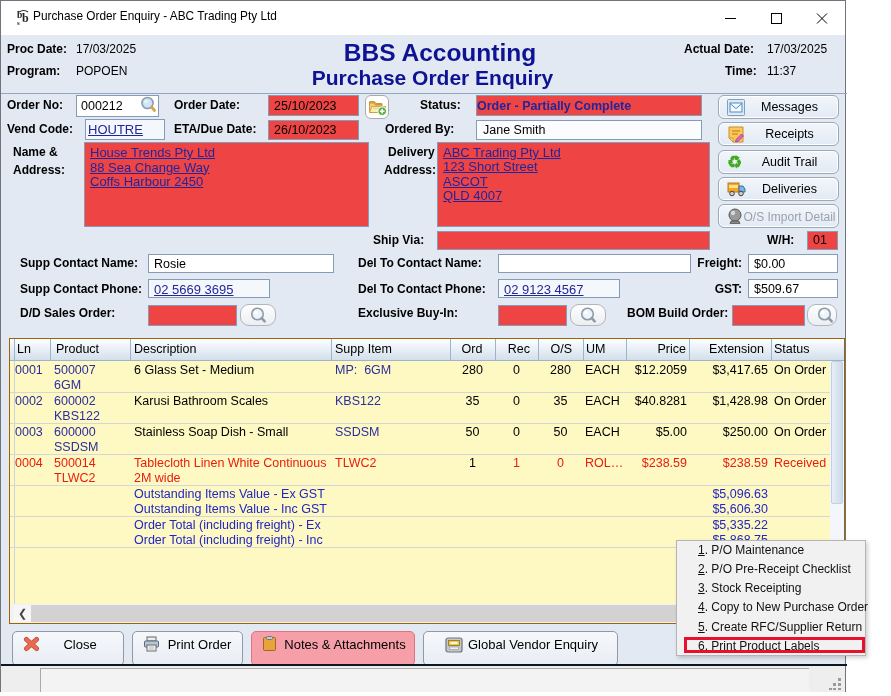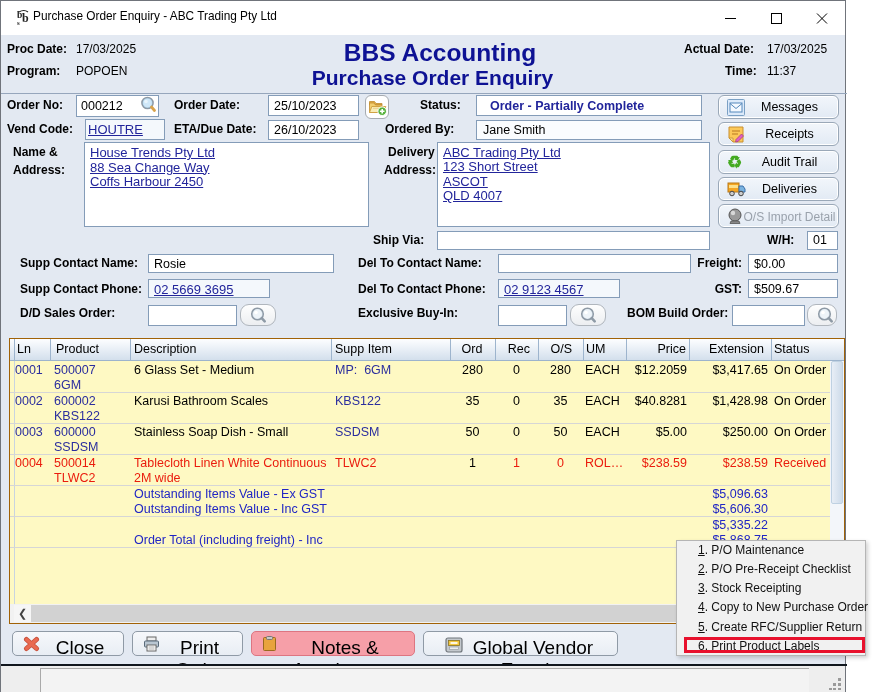--- a/index.html
+++ b/index.html
@@ -5,26 +5,26 @@
 * { margin:0; padding:0; box-sizing:border-box; }
 html,body { width:891px; height:696px; background:#fff; font-family:"Liberation Sans", sans-serif; overflow:hidden; }
 #stage { position:relative; width:891px; height:696px; background:#fff; }
 #win { position:absolute; left:0; top:0; width:846px; height:692px; border:1px solid #70747b; background:#e3e9f2; }
 #titlebar { position:absolute; left:0; top:0; width:100%; height:34px; background:#fff; }
 #title-text { position:absolute; left:32px; top:7px; font-size:13px; color:#000; transform:scaleX(0.91); transform-origin:left top; white-space:nowrap; }
 .winbtn { position:absolute; top:0; width:46px; height:37px; }
 .lbl { position:absolute; font-weight:bold; font-size:12px; color:#000; white-space:nowrap; }
 .val { position:absolute; font-size:12px; color:#000; white-space:nowrap; }
 .fld { position:absolute; border:1px solid #849cb8; background:#fff; font-size:12.5px; white-space:nowrap; overflow:hidden; }
-.fld-ro { background:#ffffff; }
+.fld-ro { background:#ef4444; }
 .link { color:#22259b; text-decoration:underline; }
 .sidebtn { position:absolute; left:717px; width:121px; height:24px; border:1px solid #9aa8b8; border-radius:6px; background:linear-gradient(#f2f6fb,#e2eaf4); box-shadow:0 0 0 1px #fff inset; font-size:13px; color:#000; }
 .sidebtn .ic { position:absolute; left:8px; top:3px; }
 .sidebtn .tx { position:absolute; left:24px; right:2px; top:4px; text-align:center; font-size:12.5px; white-space:nowrap; }
-.botbtn { position:absolute; top:630px; height:25px; border:1px solid #8f9aa6; border-radius:5px; background:linear-gradient(#f6f8fb,#e8edf4); font-size:19px; }
+.botbtn { position:absolute; top:630px; height:35px; border:1px solid #8f9aa6; border-radius:5px; background:linear-gradient(#f6f8fb,#e8edf4); font-size:13px; }
 .botbtn .ic { position:absolute; left:10px; top:4px; }
 .botbtn .tx { position:absolute; left:28px; right:4px; top:5px; text-align:center; }
 .mag { display:block; }
 .hc { position:absolute; top:3px; white-space:nowrap; }
 .hv { position:absolute; top:0; width:1px; height:21px; background:#9db4cd; }
 .sep { position:absolute; height:1px; background:#d6d6d6; }
 .cell { position:absolute; white-space:nowrap; }
 .ctr { text-align:center; }
 .rgt { text-align:right; }
 .red { color:#ea1c0d; }
@@ -84,21 +84,21 @@
       <svg style="position:absolute;left:2px;top:3px" width="20" height="18" viewBox="0 0 20 18">
             <path d="M1.5 2.5 L6.5 2.5 L8 4.5 L14 4.5 L14 6 L1.5 6 Z" fill="#e2ae45" stroke="#c08c30" stroke-width="0.8"></path>
             <path d="M1.5 13.5 L1.5 4 L6 4 L7.5 6 L14 6 L14 13.5 Z" fill="#f3cf70" stroke="#c08c30" stroke-width="0.8"></path>
             <path d="M3.8 7.5 L17.8 7.5 L15.2 13.5 L1.5 13.5 Z" fill="#f9ecb5" stroke="#cf9e3d" stroke-width="0.9"></path>
             <path d="M5 9.3 L12 9.3" stroke="#e8cf8d" stroke-width="1"></path>
             <circle cx="14.2" cy="12.2" r="4.3" fill="#56b23c" stroke="#fff" stroke-width="1"></circle>
             <path d="M14.2 9.9 L14.2 14.5 M11.9 12.2 L16.5 12.2" stroke="#fff" stroke-width="1.6"></path>
           </svg>
     </div>
     <div class="lbl" style="left:419px;top:97px">Status:</div>
-    <div class="fld fld-ro" style="left:475px;top:94px;width:226px;height:21px;padding:3px 0 0 13px;font-weight:bold;color:#22259b">Order - Partially Complete</div>
+    <div class="fld fld-ro" style="left:475px;top:94px;width:226px;height:21px;padding:3px 0 0 0;font-weight:bold;color:#22259b">Order - Partially Complete</div>
 
     <div class="lbl" style="left:6px;top:121px">Vend Code:</div>
     <div class="fld" style="left:84px;top:118px;width:80px;height:21px;padding:2px 0 0 2px;background:#f4f8fc;font-size:13px"><span class="link">HOUTRE</span></div>
     <div class="lbl" style="left:173px;top:121px">ETA/Due Date:</div>
     <div class="fld fld-ro" style="left:267px;top:119px;width:91px;height:20px;padding:2px 0 0 5px">26/10/2023</div>
     <div class="lbl" style="left:384px;top:121px">Ordered By:</div>
     <div class="fld" style="left:475px;top:119px;width:226px;height:20px;padding:2px 0 0 6px;background:#fafcfe">Jane Smith</div>
 
     <div class="lbl" style="left:12px;top:144px">Name &amp;</div>
     <div class="lbl" style="left:12px;top:162px">Address:</div>
@@ -278,20 +278,21 @@
       <div class="cell red" style="left:575px;top:95px">ROL…</div>
       <div class="cell rgt red" style="left:577px;top:95px;width:100px">$238.59</div>
       <div class="cell rgt red" style="left:658px;top:95px;width:100px">$238.59</div>
       <div class="cell red" style="left:764px;top:95px">Received</div>
       <div class="sep" style="left:0px;top:124px;width:820px"></div>
       <div class="cell blu" style="left:124px;top:126px">Outstanding Items Value - Ex GST</div>
       <div class="cell blu rgt" style="left:658px;top:126px;width:100px">$5,096.63</div>
       <div class="cell blu" style="left:124px;top:141px">Outstanding Items Value - Inc GST</div>
       <div class="cell blu rgt" style="left:658px;top:141px;width:100px">$5,606.30</div>
       <div class="sep" style="left:0px;top:155px;width:820px"></div>
+      <div class="cell blu" style="left:124px;top:157px">Order Total (including freight) - Ex</div>
       <div class="cell blu rgt" style="left:658px;top:157px;width:100px">$5,335.22</div>
       <div class="cell blu" style="left:124px;top:172px">Order Total (including freight) - Inc</div>
       <div class="cell blu rgt" style="left:658px;top:172px;width:100px">$5,868.75</div>
       <div class="sep" style="left:0px;top:186px;width:820px"></div>
     </div>
     <div style="position:absolute;left:820px;top:22px;width:14px;height:243px;background:#f3f6fa">
       <div style="position:absolute;left:1px;top:0px;width:12px;height:143px;background:linear-gradient(90deg,#e8eef6,#cddbea);border:1px solid #bfd1e2;border-radius:2px"></div>
     </div>
     <div style="position:absolute;left:0;top:265px;width:834px;height:19px;background:#f2f2f2">
       <div style="position:absolute;left:4px;top:1px;width:17px;height:17px;background:#f6f6f6;color:#444;font-size:11px;text-align:center;line-height:17px">❮</div>

